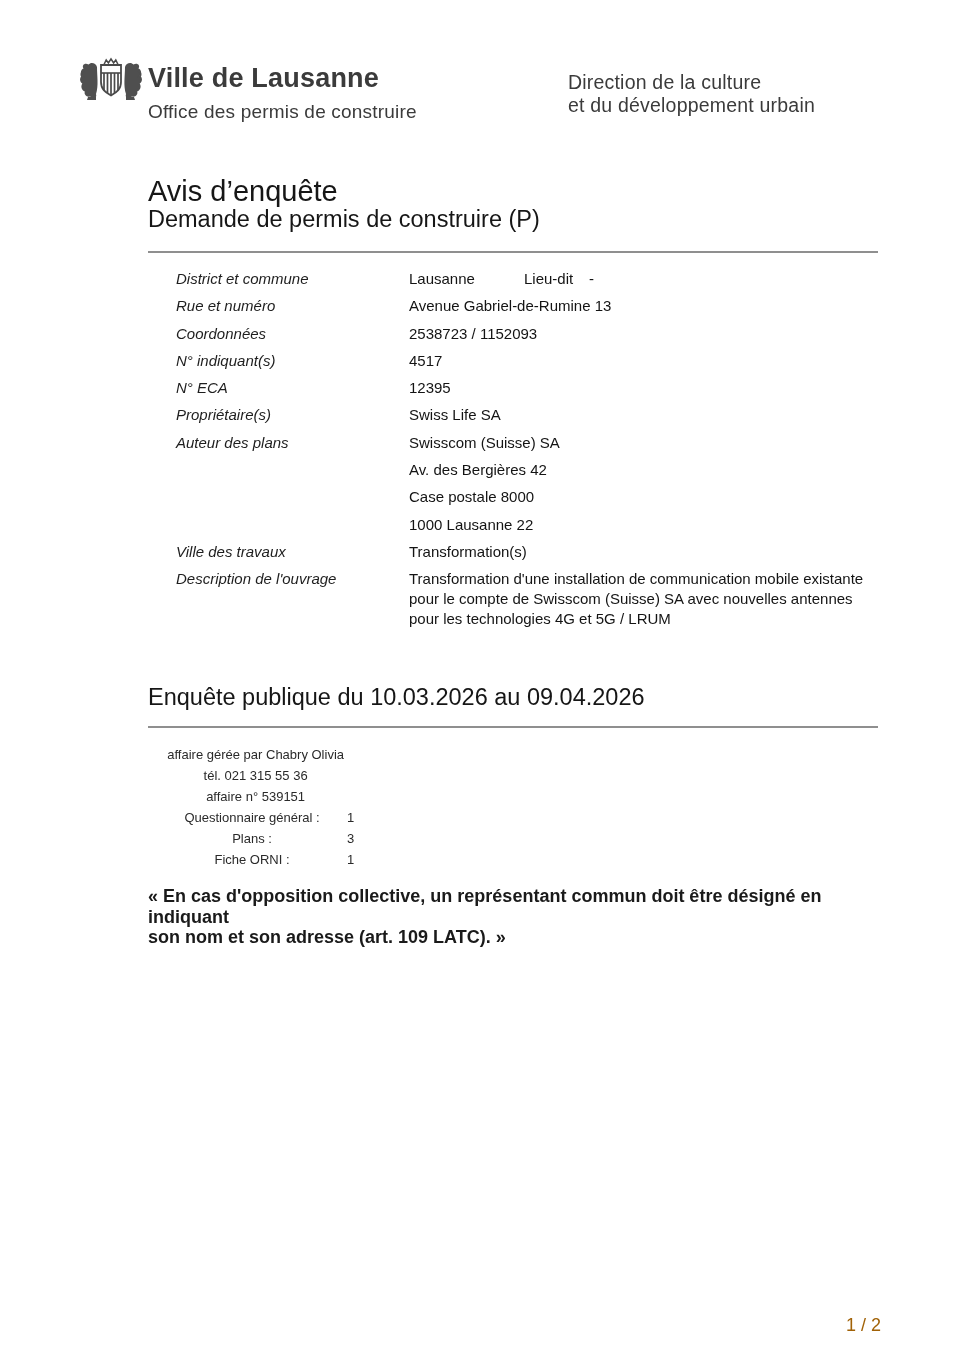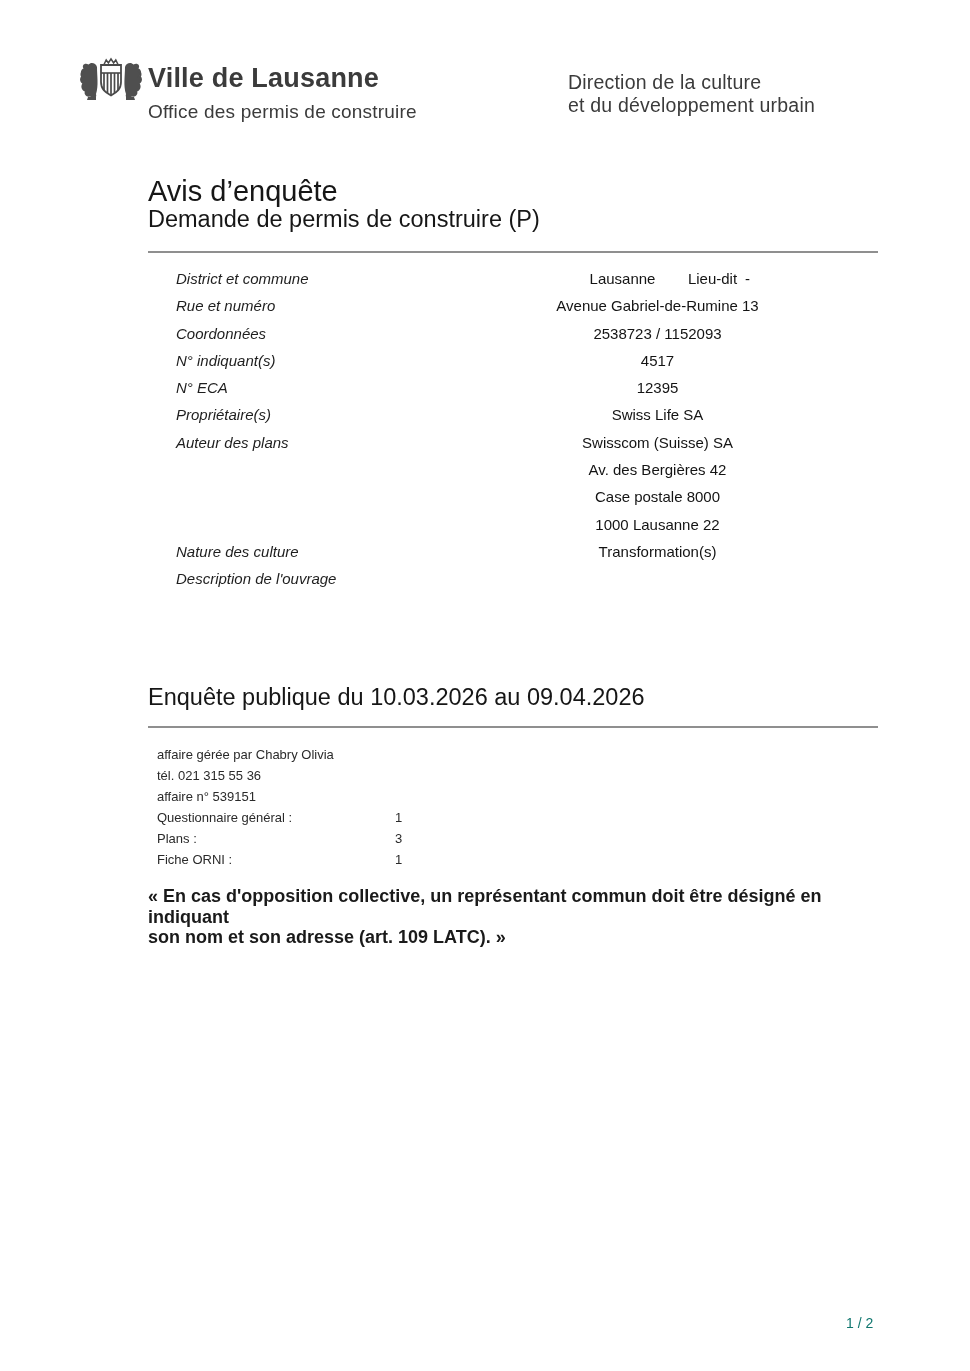--- a/index.html
+++ b/index.html
@@ -17,33 +17,33 @@
   
   .doc-title{left:148px;top:175px;font-size:29px;color:#161616;}
   .doc-subtitle{left:148px;top:206px;font-size:23.5px;color:#161616;}
   .rule{left:148px;width:730px;height:2px;background:#8f8f8f;}
   .rule1{top:251px;}
   .rule2{top:726px;}
   
   .details{left:148px;top:269px;width:730px;margin-left:28px;}
   .drow{display:flex;align-items:flex-start;margin-bottom:7.3px;font-size:15px;line-height:20px;}
   .dlabel{width:233px;flex:0 0 233px;font-style:italic;color:#1e1e1e;}
-  .dvalue{width:497px;color:#141414;text-align:center;}
+  .dvalue{width:497px;color:#141414;}
   .val-first{display:inline-block;width:115px;}
   .lieu-label{display:inline-block;width:65px;}
   
   .enquete-heading{left:148px;top:684px;font-size:23.5px;color:#161616;}
   
-  .case-info{left:157px;top:744px;font-size:13px;line-height:21px;color:#2a2a2a;}
-  .crow{display:flex;gap:48px;}
+  .case-info{left:157px;top:744px;font-size:13px;line-height:21px;color:#2a2a2a;text-align:center;}
+  .crow{display:flex;}
   .clabel{width:190px;flex:0 0 190px;}
   
   .notice{left:148px;top:886px;width:710px;font-size:18px;font-weight:bold;line-height:20.5px;color:#1a1a1a;}
   
-  .page-indicator{left:846px;top:1315px;font-size:14px;color:#0f766e;}
+  .page-indicator{left:846px;top:1315px;font-size:18px;color:#a16207;}
 </style>
 </head>
 <body>
 
 <div class="abs logo">
   <svg viewBox="0 0 64 46" width="64" height="46" aria-hidden="true">
 
     <g fill="#4f4f4f">
       <path d="M18,10 c-1,-4 -6,-5.5 -8.5,-2.5 c-4,-2 -7,1 -5,4 c-3,1 -3.2,5 -1.2,7 c-3,2 -3,6 0,8 c-2,3 -0.5,7 2.5,8 c-1,3 2,6 5,5 l4,1.5 c2,0.3 3,-2 2.2,-4 c2.8,-8 1,-18.5 1,-27 z"></path>
       <path d="M4,13 c-3.5,2 -3.5,7.5 0.8,8.6 l0.6,-1.8 c-2.8,-1 -2.6,-4 -0.2,-5.4 z"></path>
@@ -120,25 +120,30 @@
   </div>
   <div class="drow">
     <div class="dlabel"></div>
     <div class="dvalue">Case postale 8000</div>
   </div>
   <div class="drow">
     <div class="dlabel"></div>
     <div class="dvalue">1000 Lausanne 22</div>
   </div>
   <div class="drow">
-    <div class="dlabel">Nature des culture</div>
+    <div class="dlabel">Ville des travaux</div>
     <div class="dvalue">Transformation(s)</div>
   </div>
   <div class="drow">
     <div class="dlabel">Description de l'ouvrage</div>
+    <div class="dvalue">
+      <div>Transformation d'une installation de communication mobile existante</div>
+      <div>pour le compte de Swisscom (Suisse) SA avec nouvelles antennes</div>
+      <div>pour les technologies 4G et 5G / LRUM</div>
+    </div>
   </div>
 </div>
 
 <div class="abs enquete-heading">Enquête publique du 10.03.2026 au 09.04.2026</div>
 <div class="abs rule rule2"></div>
 
 <div class="abs case-info">
   <div>affaire gérée par Chabry Olivia</div>
   <div>tél. 021 315 55 36</div>
   <div>affaire n° 539151</div>

